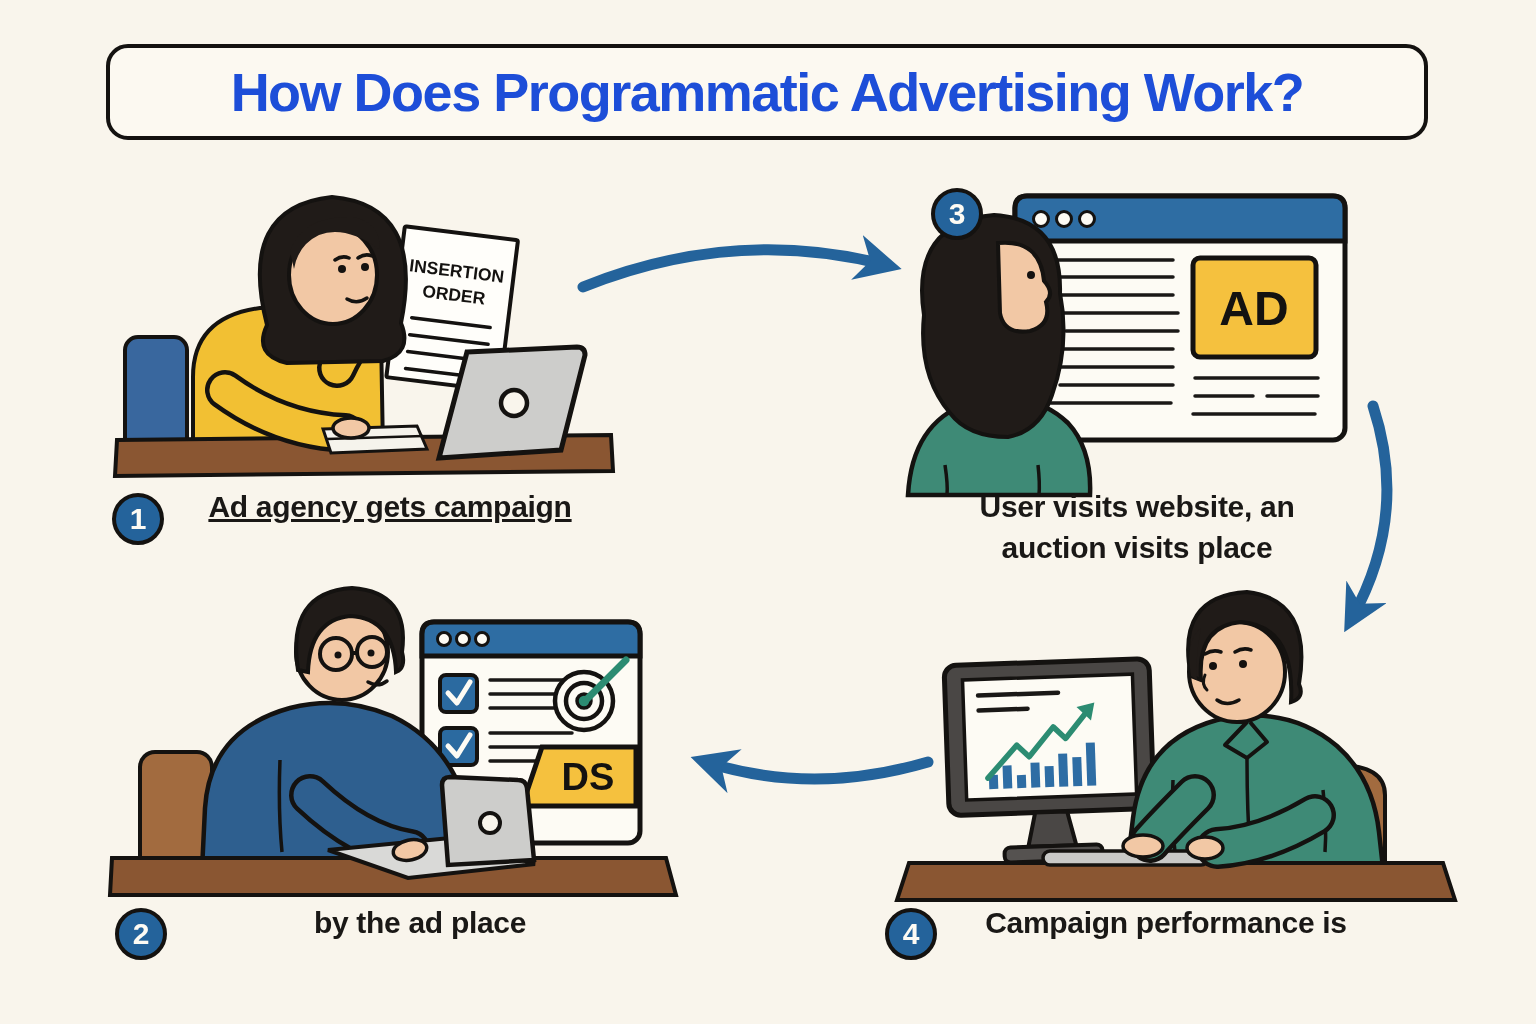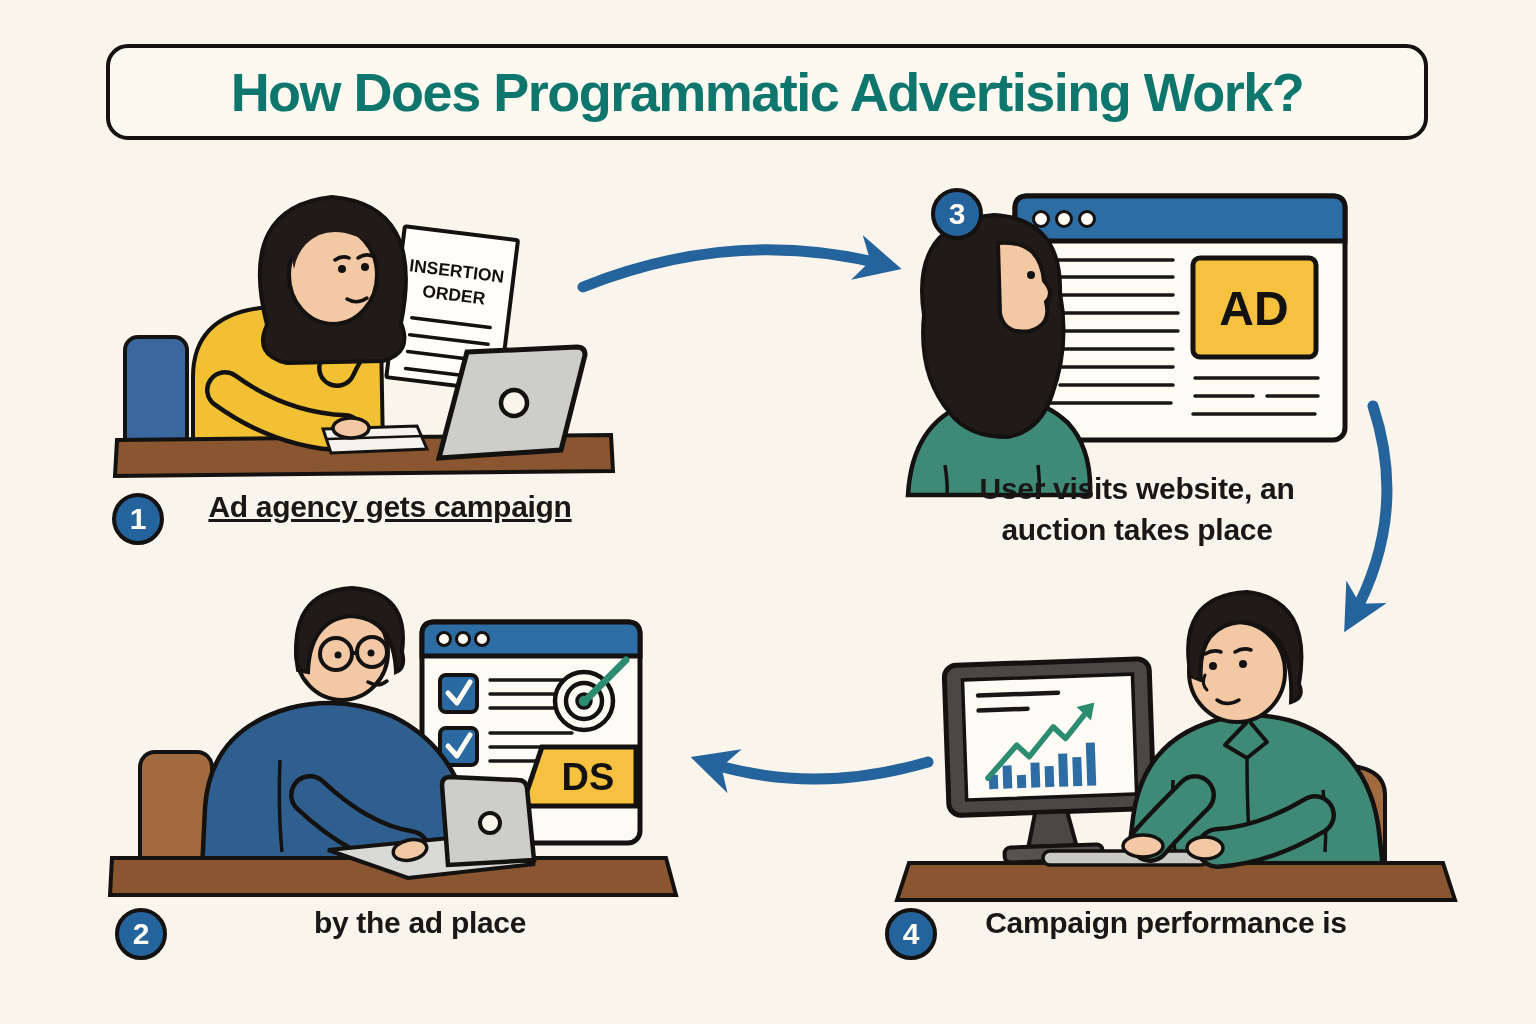--- a/index.html
+++ b/index.html
@@ -7,21 +7,21 @@
     position:relative;width:1536px;height:1024px;overflow:hidden;
     background:#F9F5EC;
     font-family:"Liberation Sans", sans-serif;
   }
   .title-box{
     position:absolute;left:106px;top:44px;width:1322px;height:96px;
     border:4px solid #141210;border-radius:22px;background:#FCF9F1;
     display:flex;align-items:center;justify-content:center;box-sizing:border-box;
   }
   .title-box h1{
-    margin:12px;font-size:54px;font-weight:700;letter-spacing:-1.5px;color:#0f766e;
+    margin:12px;font-size:54px;font-weight:700;letter-spacing:-1.5px;color:#1d4ed8;
     white-space:nowrap;
   }
   .badge{
     position:absolute;width:52px;height:52px;border-radius:50%;
     background:#24639B;border:4px solid #141210;box-sizing:border-box;
     display:flex;align-items:center;justify-content:center;
     color:#FDFBF4;font-size:30px;font-weight:700;
   }
   .caption{
     position:absolute;text-align:center;color:#1A1816;
@@ -273,23 +273,23 @@
   <div class="badge" style="left:931px;top:188px;">
       <span>3</span>
     </div>
   <div class="badge" style="left:885px;top:908px;">
       <span>4</span>
     </div>
 
   <div class="caption" style="left:160px;top:486px;width:460px;text-decoration:underline;">
     <div>Ad agency gets campaign</div>
   </div>
-  <div class="caption" style="left:907px;top:468px;width:460px;">
+  <div class="caption" style="left:907px;top:486px;width:460px;">
     <div>User visits website, an</div>
-    <div>auction takes place</div>
+    <div>auction visits place</div>
   </div>
   <div class="caption" style="left:180px;top:902px;width:480px;">
     <div>by the ad place</div>
   </div>
   <div class="caption" style="left:926px;top:902px;width:480px;">
     <div>Campaign performance is</div>
   </div>
 
 </div>
 

